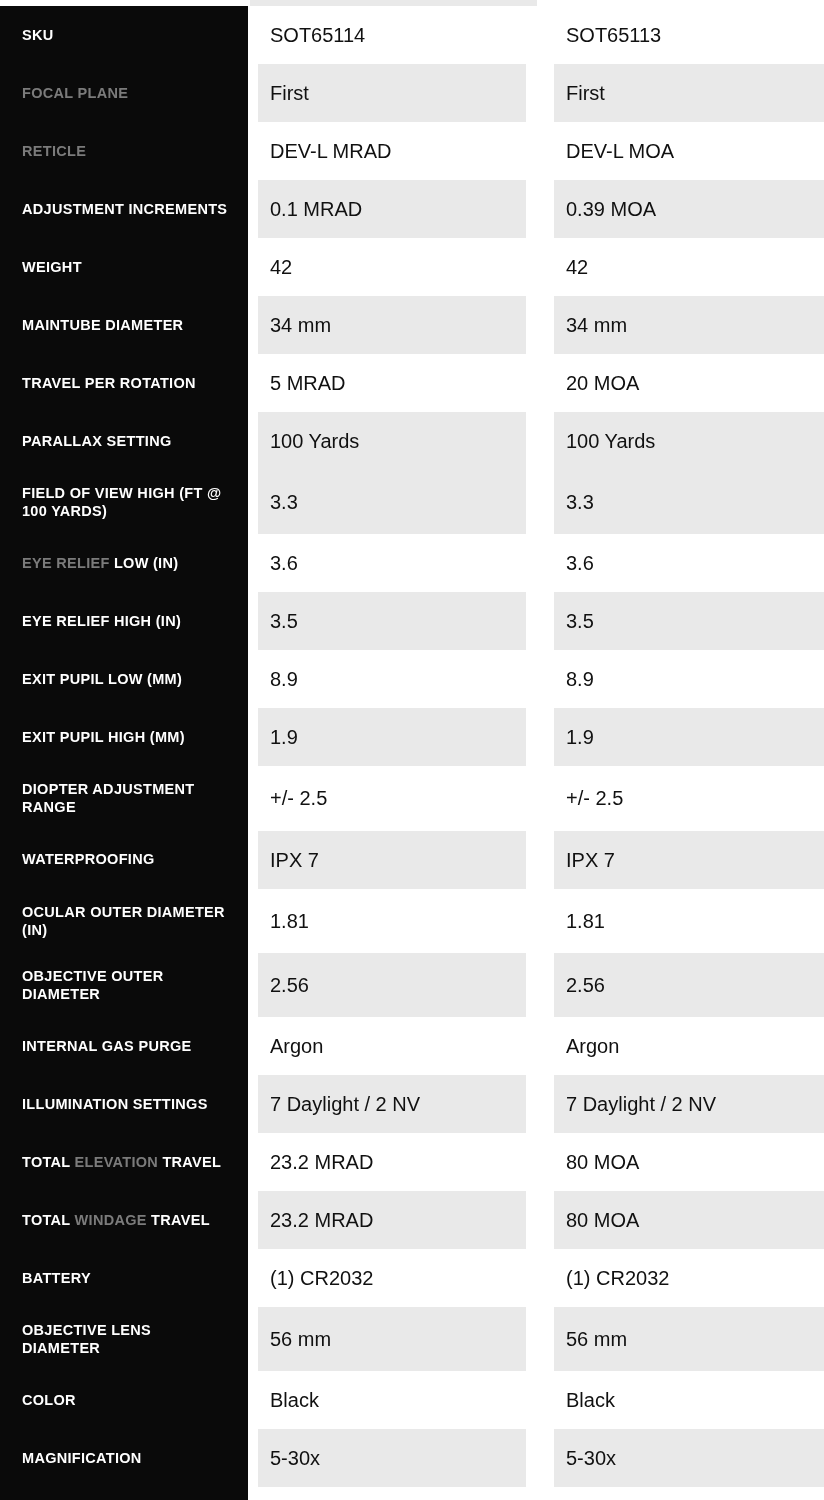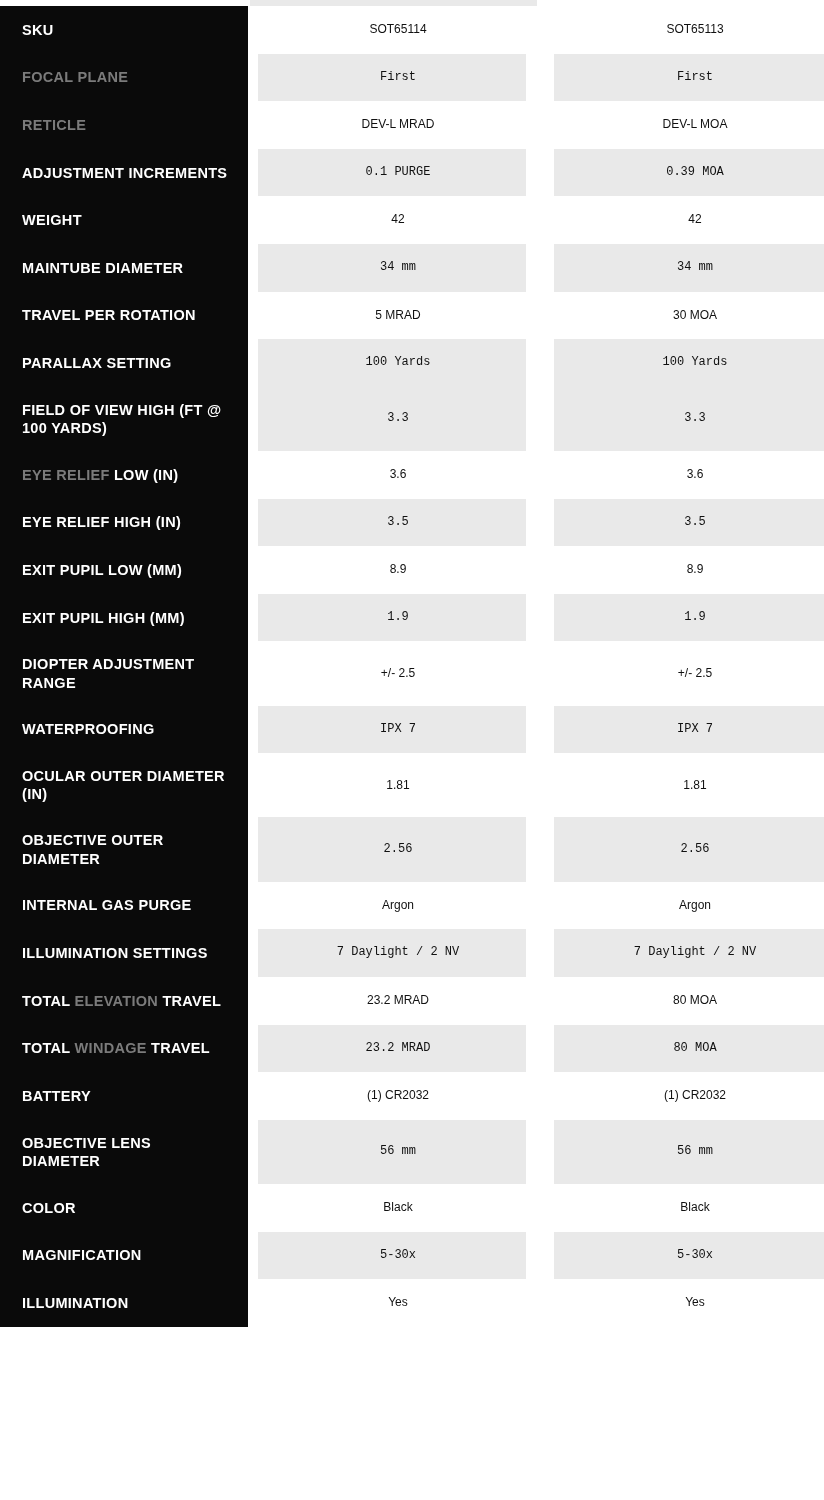--- a/index.html
+++ b/index.html
@@ -39,27 +39,26 @@
     padding: 14px 20px 14px 22px;
     line-height: 1.25;
     border-right: 4px solid #ffffff;
     margin-left: 23px;
   }
   .label-cell .dim { color: #7b7b7b; }
 
   
   .val-cell {
     color: #111111;
-    font-size: 12px;
+    font-size: 20px;
     padding: 16px 0 16px 18px;
     line-height: 1.3;
     background: #ffffff;
-    text-align: center;
-  }
-  tr.alt .val-cell { background: #e9e9e9; font-family: Liberation Mono, monospace; }
+  }
+  tr.alt .val-cell { background: #e9e9e9; }
 
   .col-a { border-right: 22px solid #ffffff; }
   .col-b { border-right: 0; }
 
   
   .gutter-left  { box-shadow: inset 6px 0 0 #ffffff; }
 
   
   .top-strip td { height: 6px; padding: 0; background: #ffffff; }
   .top-strip .tbl-a { background: #e9e9e9; }
@@ -90,37 +89,37 @@
         <td class="val-cell col-a gutter-left">First</td>
         <td class="val-cell col-b gutter-left">First</td>
       </tr>
       <tr>
         <td class="label-cell"><span class="dim">RETICLE</span></td>
         <td class="val-cell col-a gutter-left">DEV-L MRAD</td>
         <td class="val-cell col-b gutter-left">DEV-L MOA</td>
       </tr>
       <tr class="alt">
         <td class="label-cell">ADJUSTMENT INCREMENTS</td>
-        <td class="val-cell col-a gutter-left">0.1 PURGE</td>
+        <td class="val-cell col-a gutter-left">0.1 MRAD</td>
         <td class="val-cell col-b gutter-left">0.39 MOA</td>
       </tr>
       <tr>
         <td class="label-cell">WEIGHT</td>
         <td class="val-cell col-a gutter-left">42</td>
         <td class="val-cell col-b gutter-left">42</td>
       </tr>
       <tr class="alt">
         <td class="label-cell">MAINTUBE DIAMETER</td>
         <td class="val-cell col-a gutter-left">34 mm</td>
         <td class="val-cell col-b gutter-left">34 mm</td>
       </tr>
       <tr>
         <td class="label-cell">TRAVEL PER ROTATION</td>
         <td class="val-cell col-a gutter-left">5 MRAD</td>
-        <td class="val-cell col-b gutter-left">30 MOA</td>
+        <td class="val-cell col-b gutter-left">20 MOA</td>
       </tr>
       <tr class="alt">
         <td class="label-cell">PARALLAX SETTING</td>
         <td class="val-cell col-a gutter-left">100 Yards</td>
         <td class="val-cell col-b gutter-left">100 Yards</td>
       </tr>
       <tr class="alt">
         <td class="label-cell">FIELD OF VIEW HIGH (FT @ 100 YARDS)</td>
         <td class="val-cell col-a gutter-left">3.3</td>
         <td class="val-cell col-b gutter-left">3.3</td>

